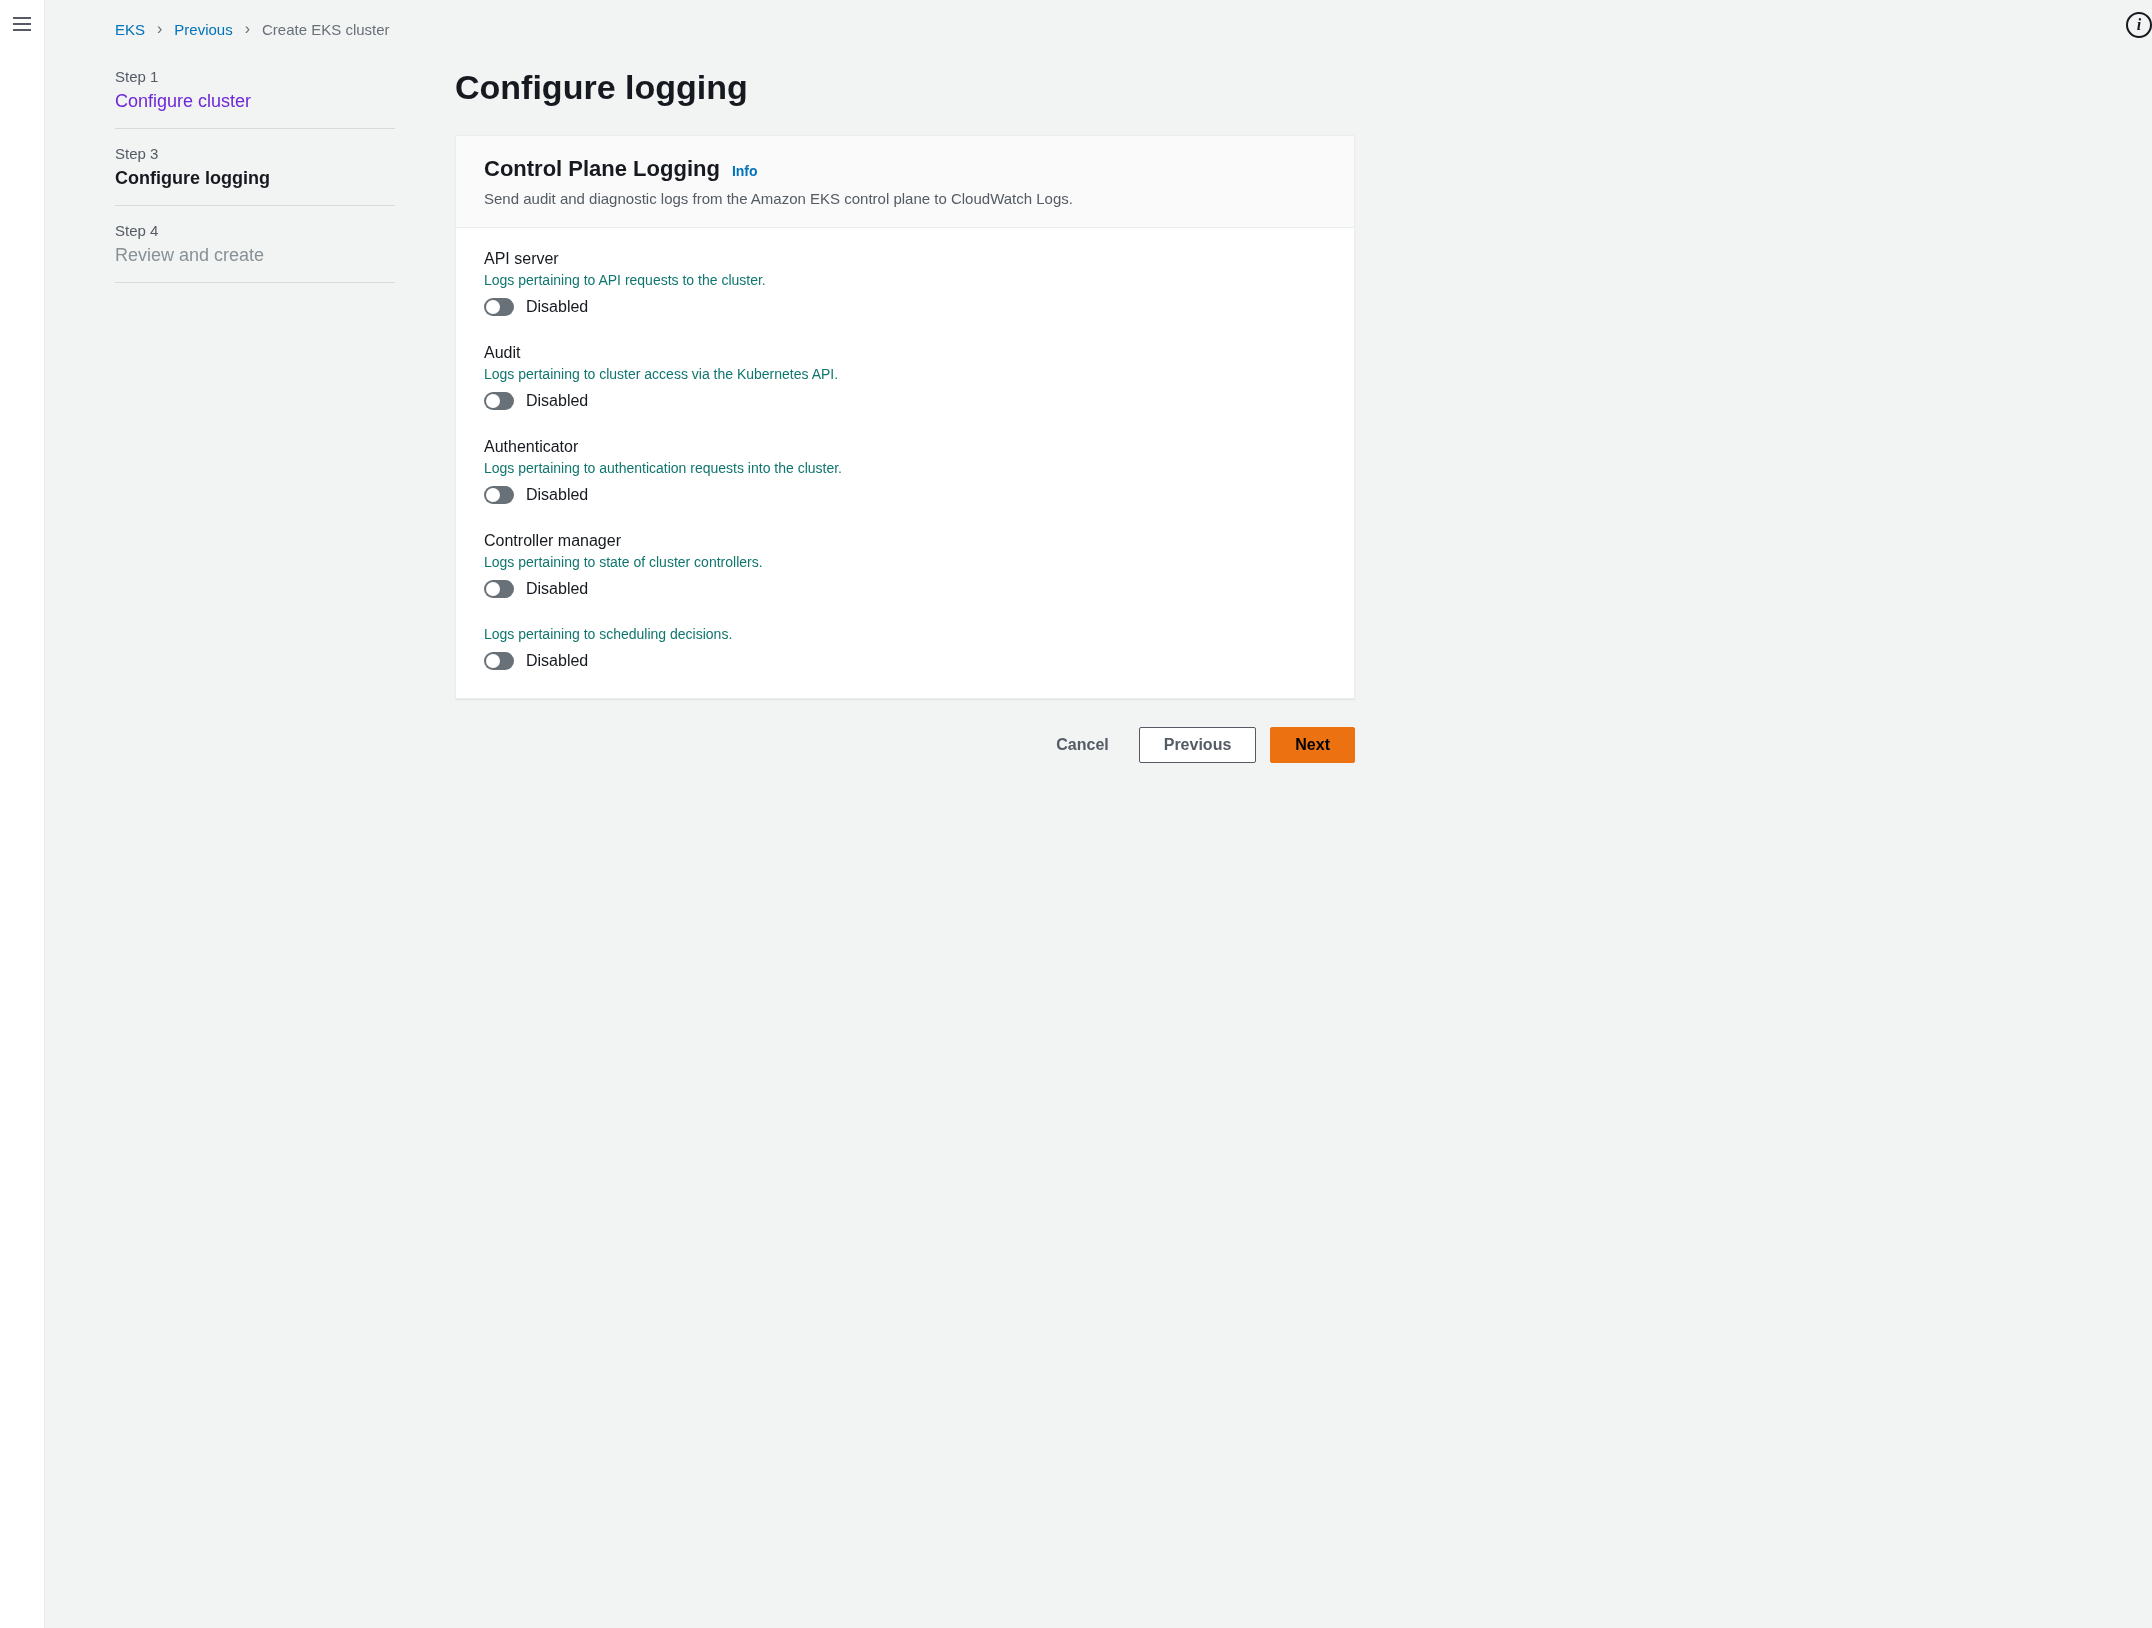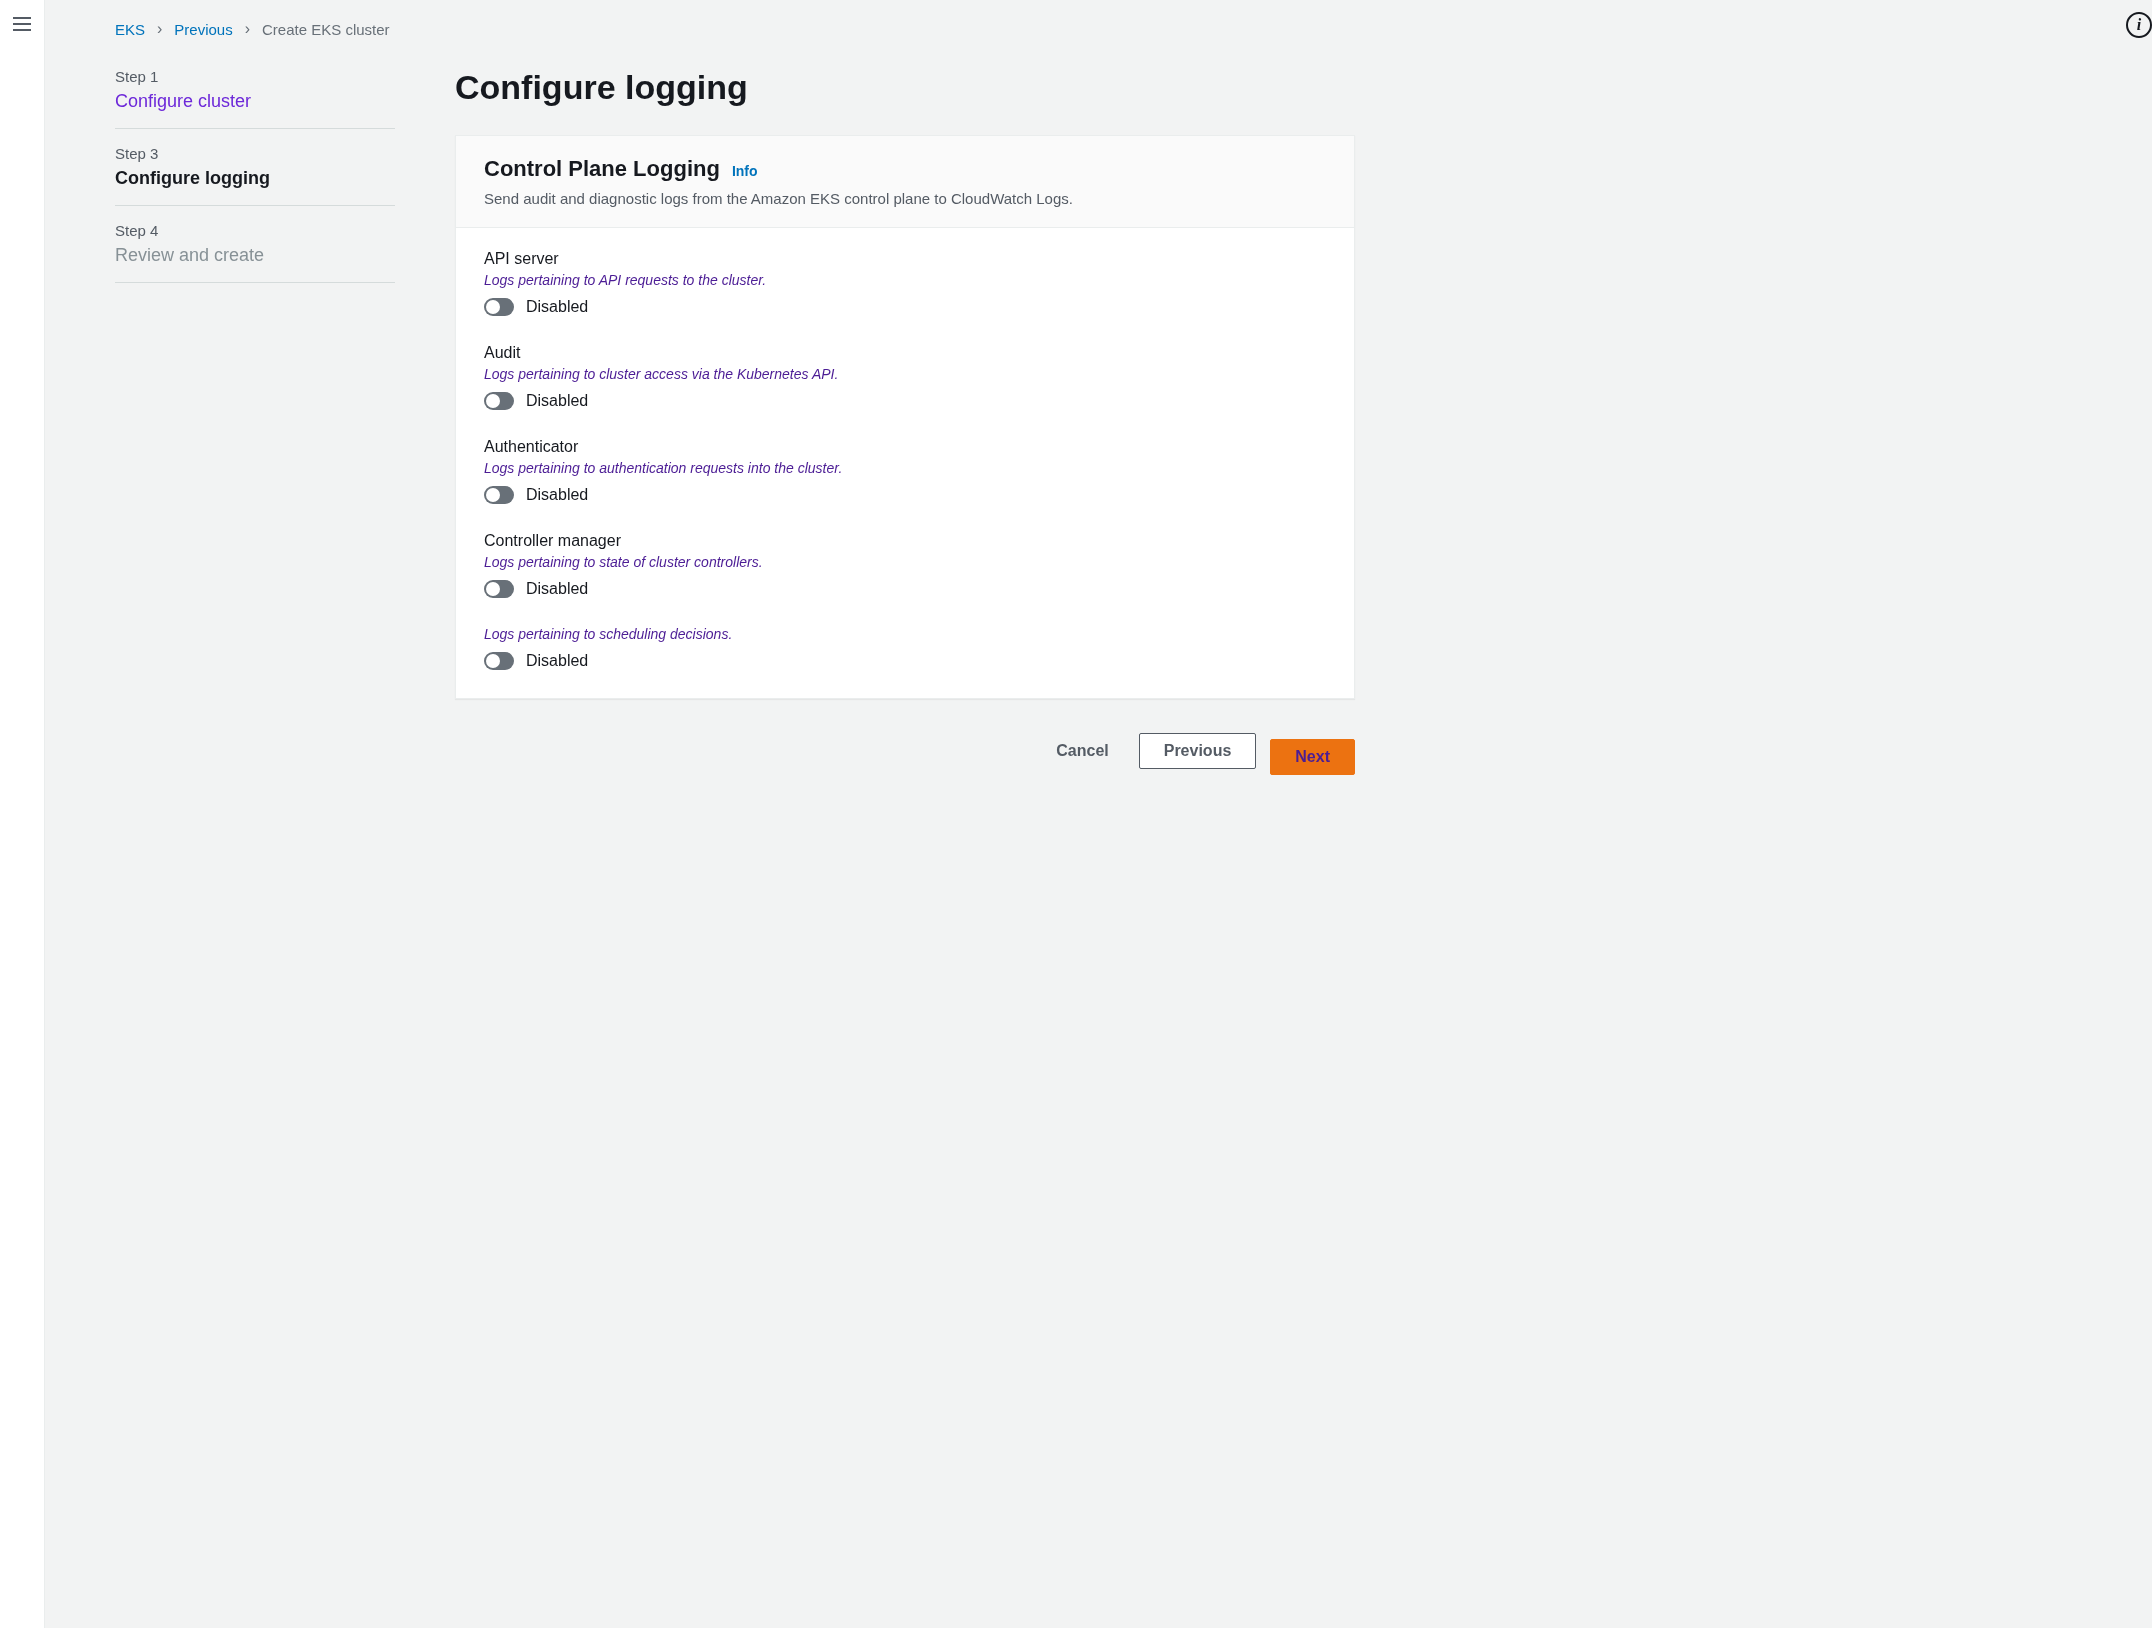--- a/index.html
+++ b/index.html
@@ -168,23 +168,22 @@
     .form-field:last-child {
       margin-bottom: 0;
     }
     .field-label {
       font-size: 16px;
       color: #16191f;
       margin-bottom: 4px;
     }
     .field-description {
       font-size: 14px;
-      color: #4c1d95;
+      color: #0f766e;
       margin-bottom: 10px;
-      font-style: italic;
     }
     .toggle-row {
       display: flex;
       align-items: center;
       gap: 12px;
     }
     .toggle {
       width: 30px;
       height: 18px;
       background: #687078;
@@ -228,22 +227,21 @@
       padding: 8px 16px;
     }
     .btn-secondary {
       background: #ffffff;
       border: 1px solid #545b64;
       color: #545b64;
     }
     .btn-primary {
       background: #ec7211;
       border: 1px solid #ec7211;
-      color: #4c1d95;
-      margin-top: 12px;
+      color: #000000;
     }
   </style>
 </head>
 <body>
 
 <div class="app">
   <div class="sidebar-toggle">
     <div class="hamburger">
       <span></span>
         <span></span>

